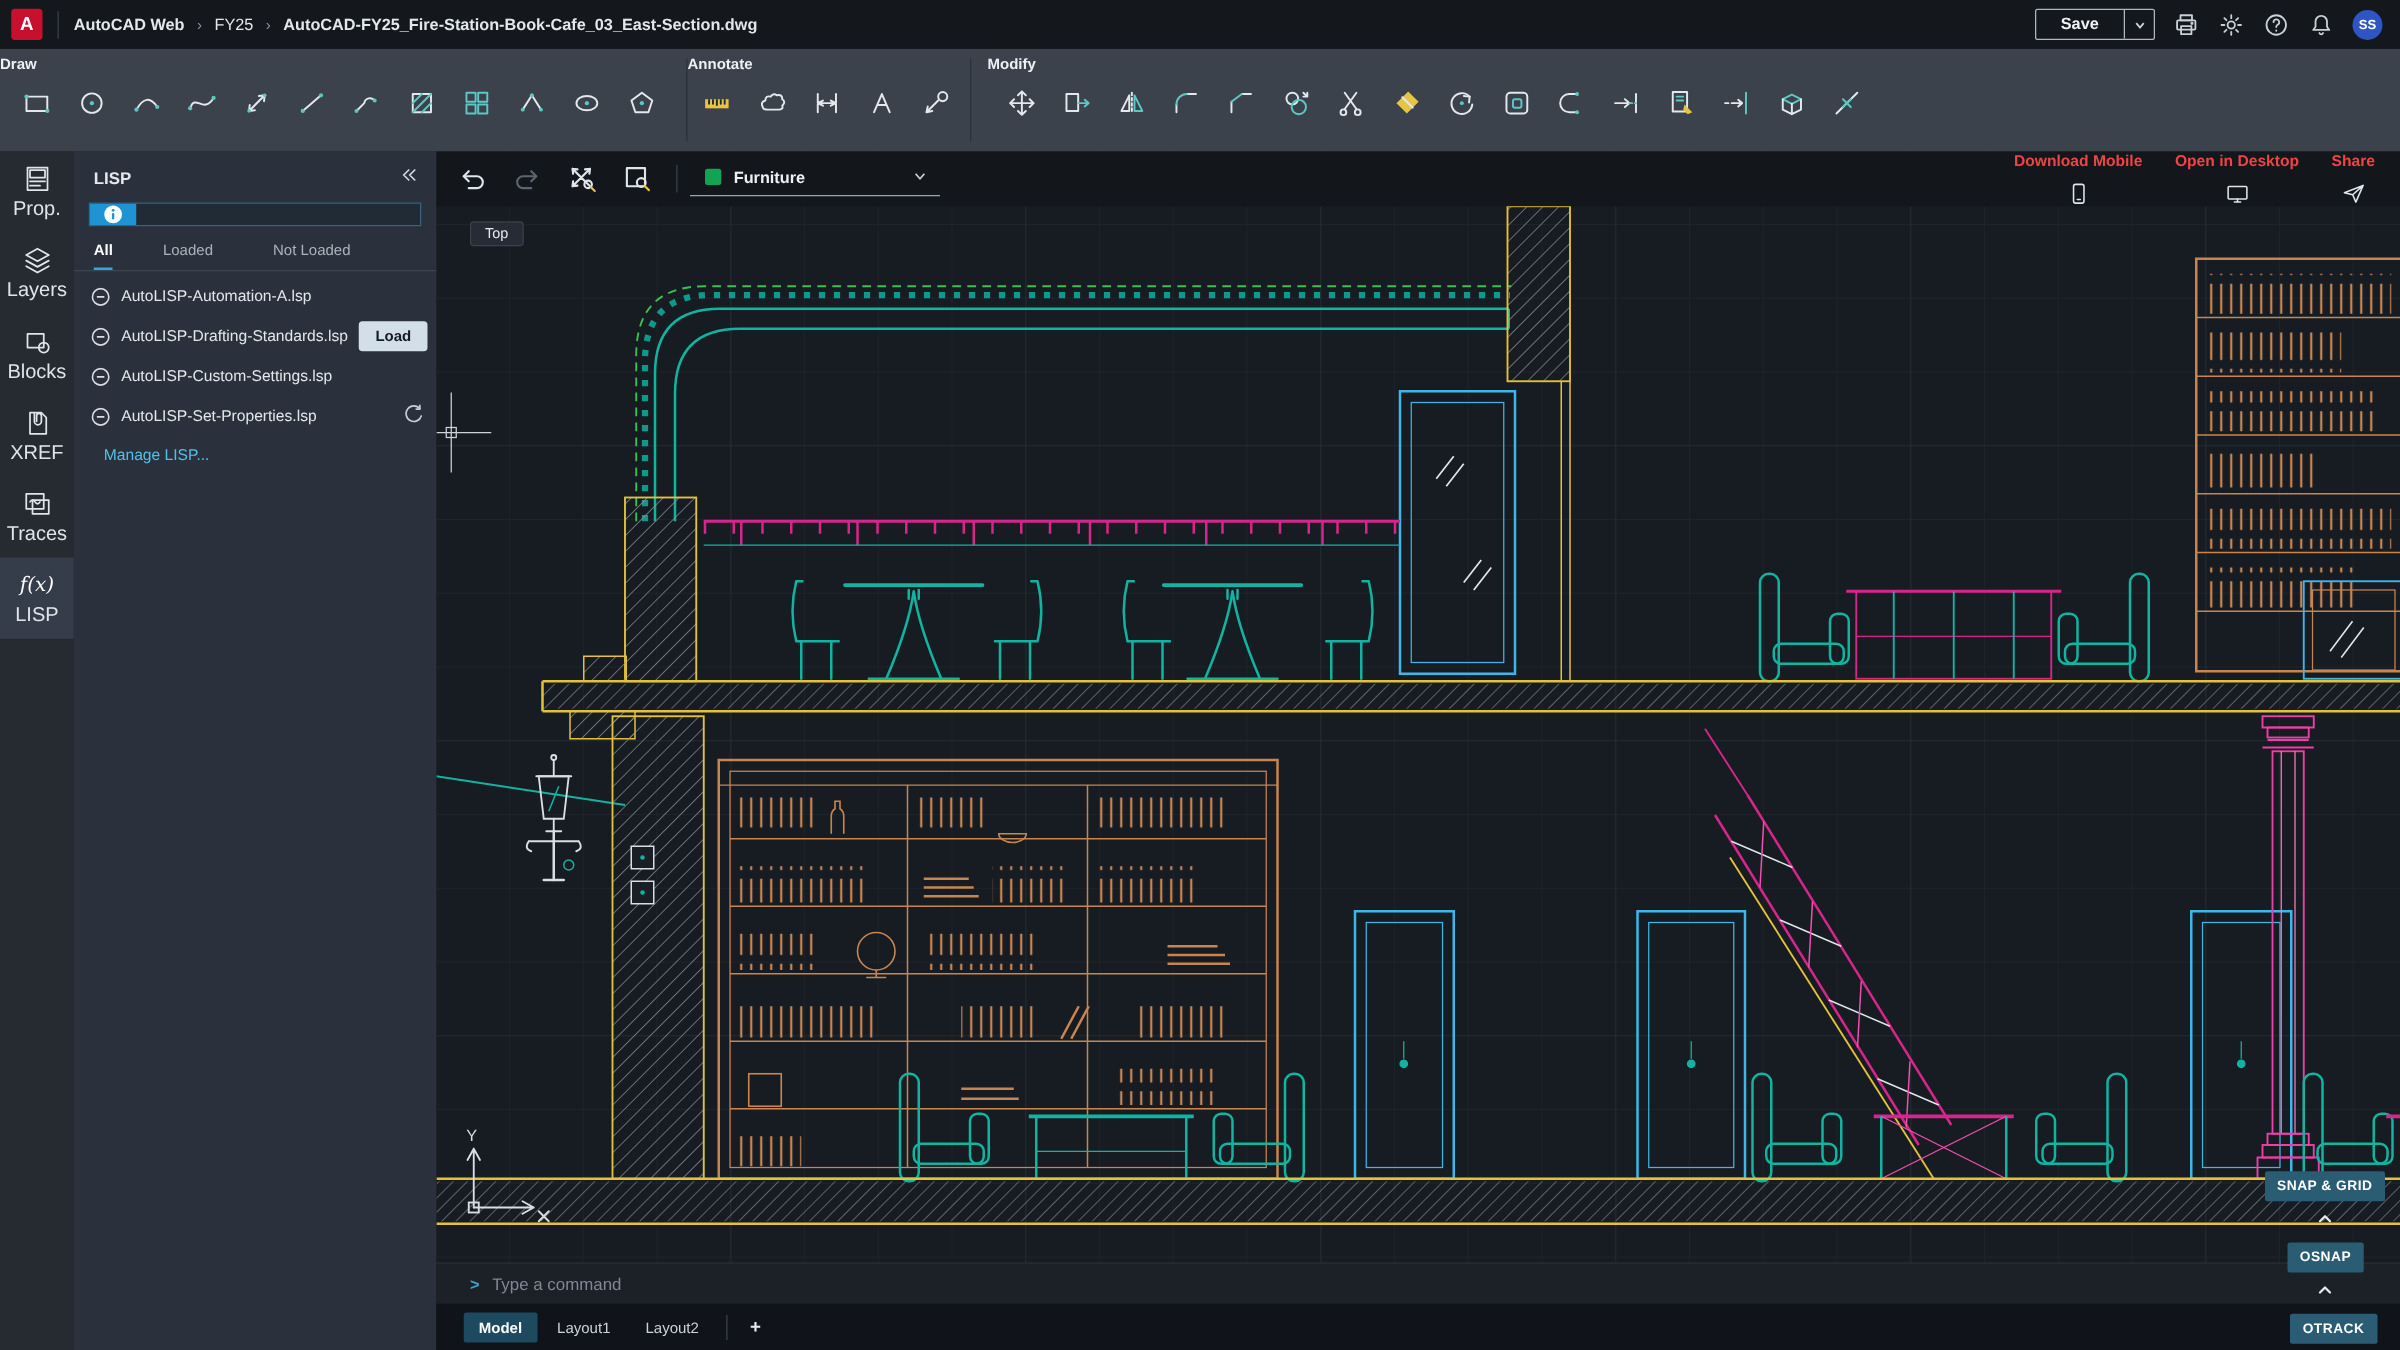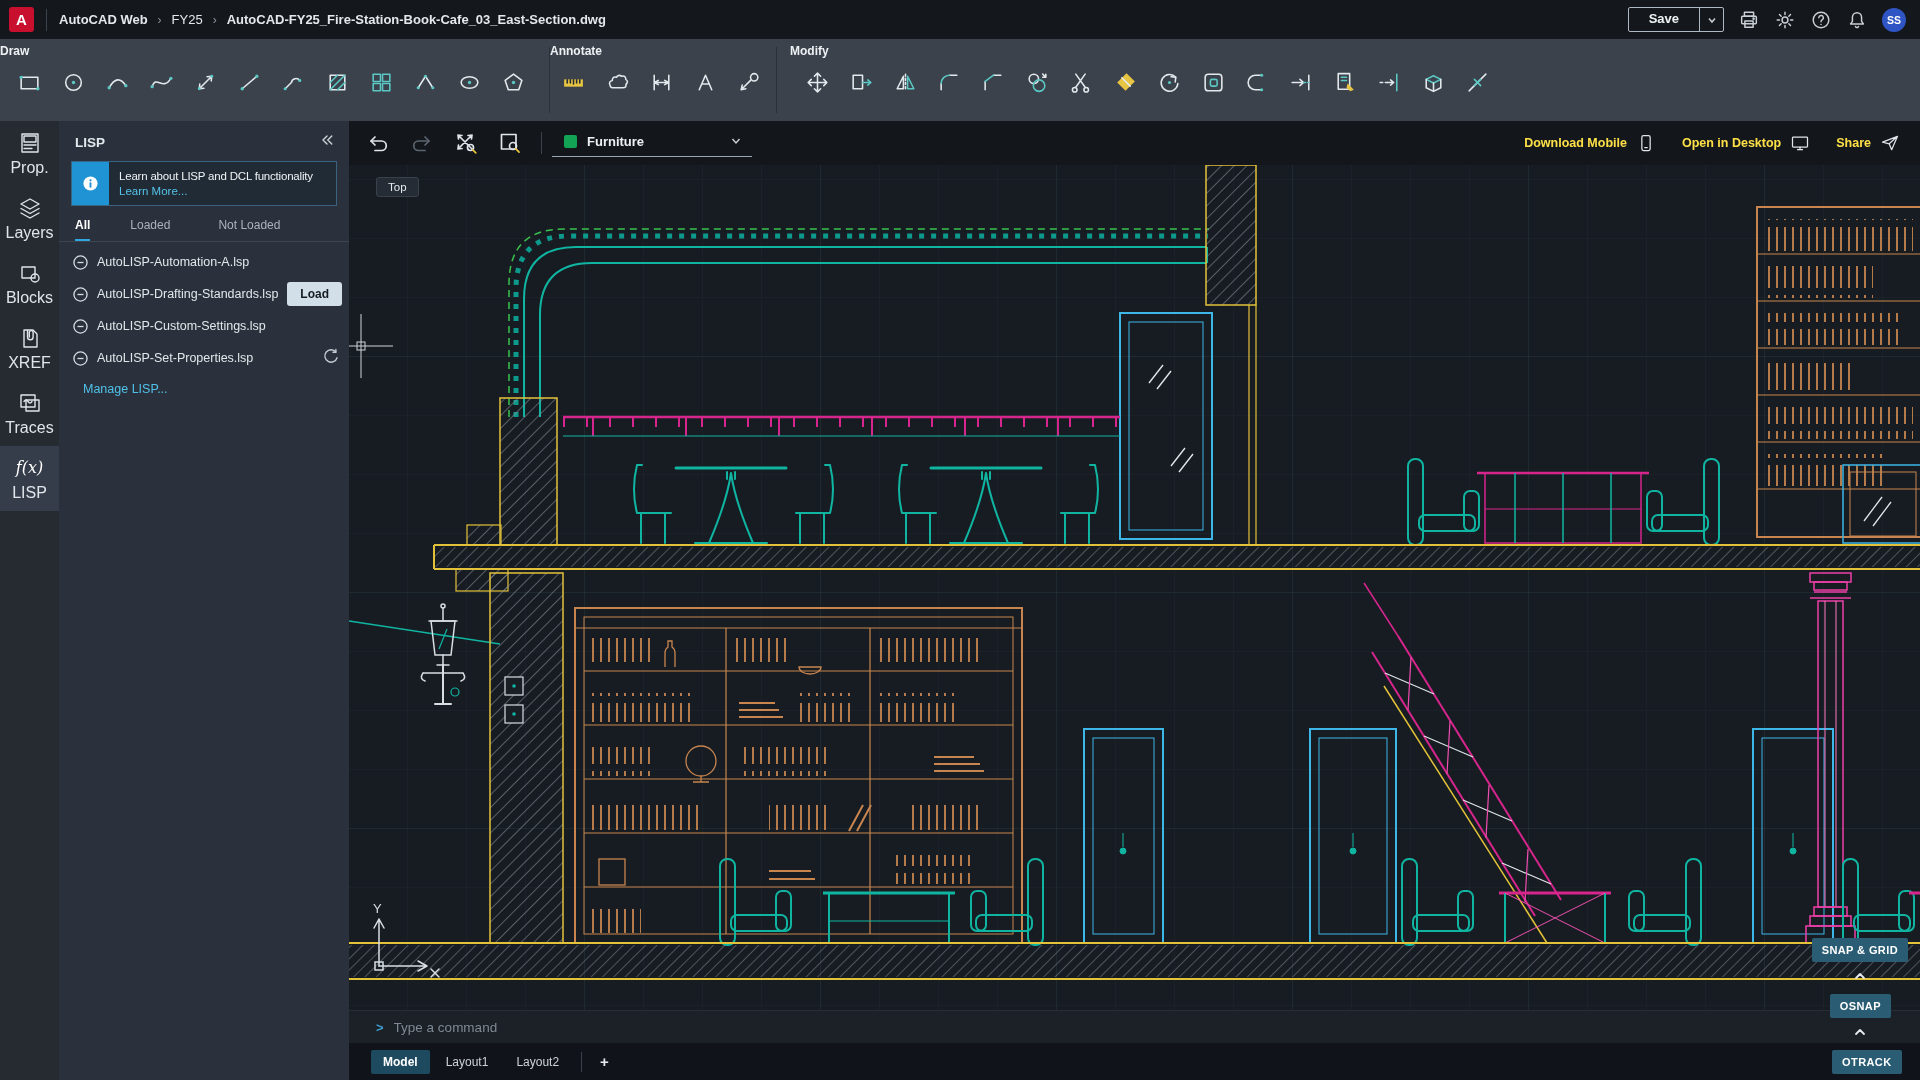--- a/index.html
+++ b/index.html
@@ -82,21 +82,21 @@
   .cticon svg { width:24px; height:24px; }
   .cticon svg * { stroke:#dfe5ea; fill:none; stroke-width:1.7; stroke-linecap:round; stroke-linejoin:round; }
   .cticon.dim svg * { stroke:#5c6670; }
   .cticon svg .yels { stroke:#e8c443; }
   .ct-div { width:1px; height:22px; background:#3a424c; margin:0 10px 0 16px; }
   .layersel { display:flex; align-items:center; gap:10px; padding:4px 10px 7px 12px; min-width:200px;
     border-bottom:1px solid #9aa5af; }
   .swatch { width:13px; height:13px; border-radius:2px; }
   .layname { font-size:13px; font-weight:bold; color:#eef1f3; flex:1; }
   .ct-right { margin-left:auto; display:flex; align-items:center; gap:26px; padding-right:20px; }
-  .ctlink { display:flex; align-items:center; gap:9px; font-size:12.5px; font-weight:bold; color:#fde047; }
+  .ctlink { display:flex; align-items:center; gap:9px; font-size:12.5px; font-weight:bold; color:#ef4444;flex-direction:column; }
   .ctlink svg { width:20px; height:20px; }
   .ctlink svg * { stroke:#dfe5ea; fill:none; stroke-width:1.5; stroke-linecap:round; stroke-linejoin:round; }
   .viewcube { position:absolute; left:27px; top:56px; background:#262c35; border:1px solid #39414b;
     border-radius:3px; color:#e6eaee; font-size:11.5px; padding:3px 11px; z-index:9; }
 
   
   .cmdbar { position:absolute; left:0; right:0; bottom:37px; height:33px; background:#1c2128;
     border-top:1px solid #272e37; display:flex; align-items:center; z-index:11; }
   .cmdbar .prompt { color:#3f9fd0; font-weight:bold; font-size:13px; margin:0 10px 0 27px; }
   .cmdinput { background:transparent; border:none; outline:none; color:#cfd5da; font-size:13.5px;
@@ -457,24 +457,20 @@
         </svg>
     </span>
   </div>
   <div class="banner">
     <div class="bicon">
       <svg width="17" height="17" viewBox="0 0 18 18">
           <circle cx="9" cy="9" r="7.5" fill="#fff"></circle>
           <circle cx="9" cy="5.6" r="1.2" fill="#1f93d4"></circle>
           <rect x="8" y="7.8" width="2" height="5.6" rx="0.9" fill="#1f93d4"></rect>
         </svg>
-    </div>
-    <div class="btxt">
-      <div class="bl1">Learn about LISP and DCL functionality</div>
-      <div class="bl2">Learn More...</div>
     </div>
   </div>
   <div class="ptabs">
     <div class="ptab active">All</div>
     <div class="ptab">Loaded</div>
     <div class="ptab">Not Loaded</div>
   </div>
   <div class="flist">
     <div class="frow">
       <svg class="minus" viewBox="0 0 16 16">

